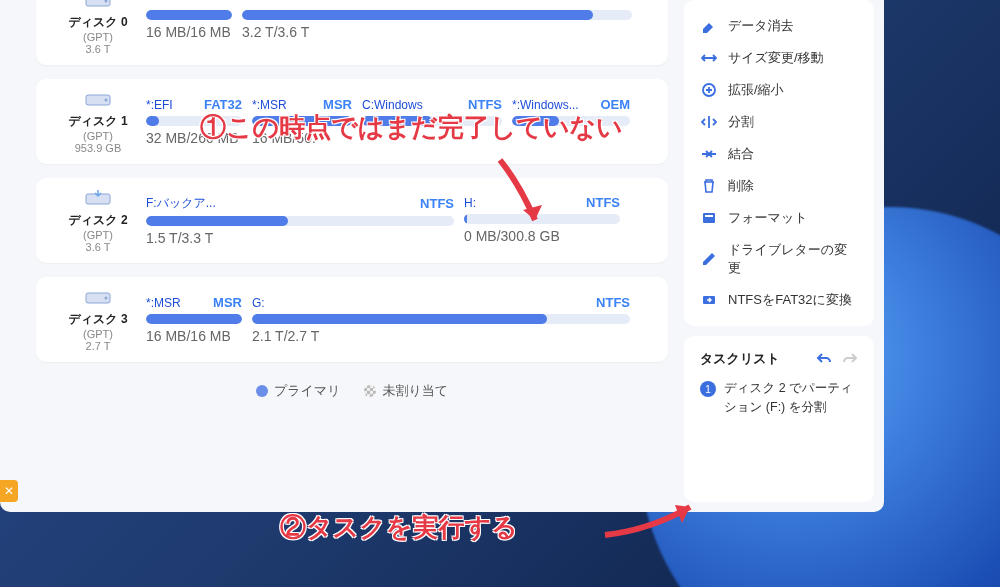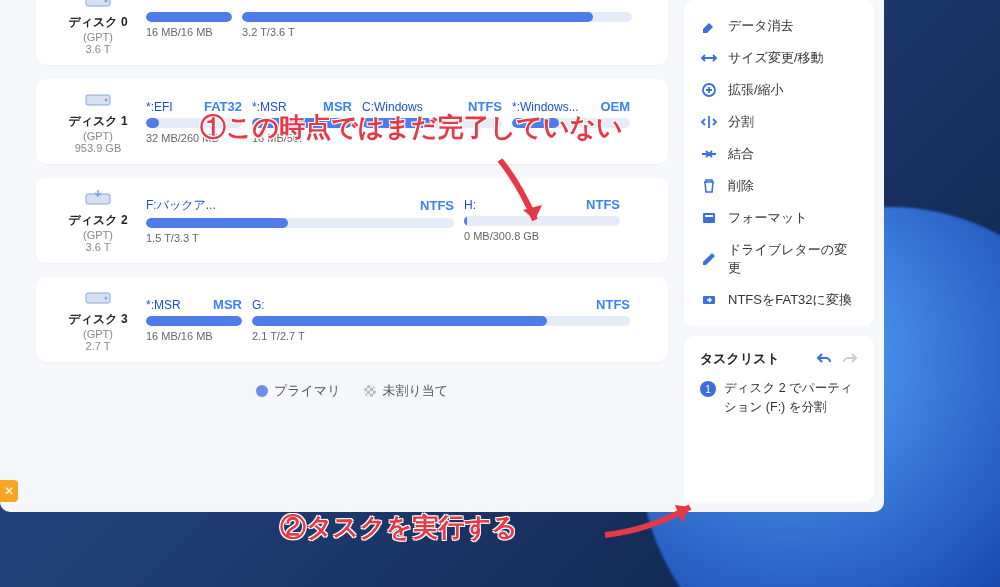--- a/index.html
+++ b/index.html
@@ -84,21 +84,21 @@
     background: #e6ecf7;
     border-radius: 5px;
     overflow: hidden;
     position: relative;
   }
   .part-fill {
     height: 100%;
     background: #4f7ce8;
     border-radius: 5px;
   }
-  .part-size { font-size: 11px; color: #666; }
+  .part-size { font-size: 14px; color: #666; }
 
   .legend {
     display: flex;
     justify-content: center;
     gap: 24px;
     font-size: 13px;
     color: #555;
     padding: 6px 0;
   }
   .legend-item { display:flex; align-items:center; gap:6px; }

